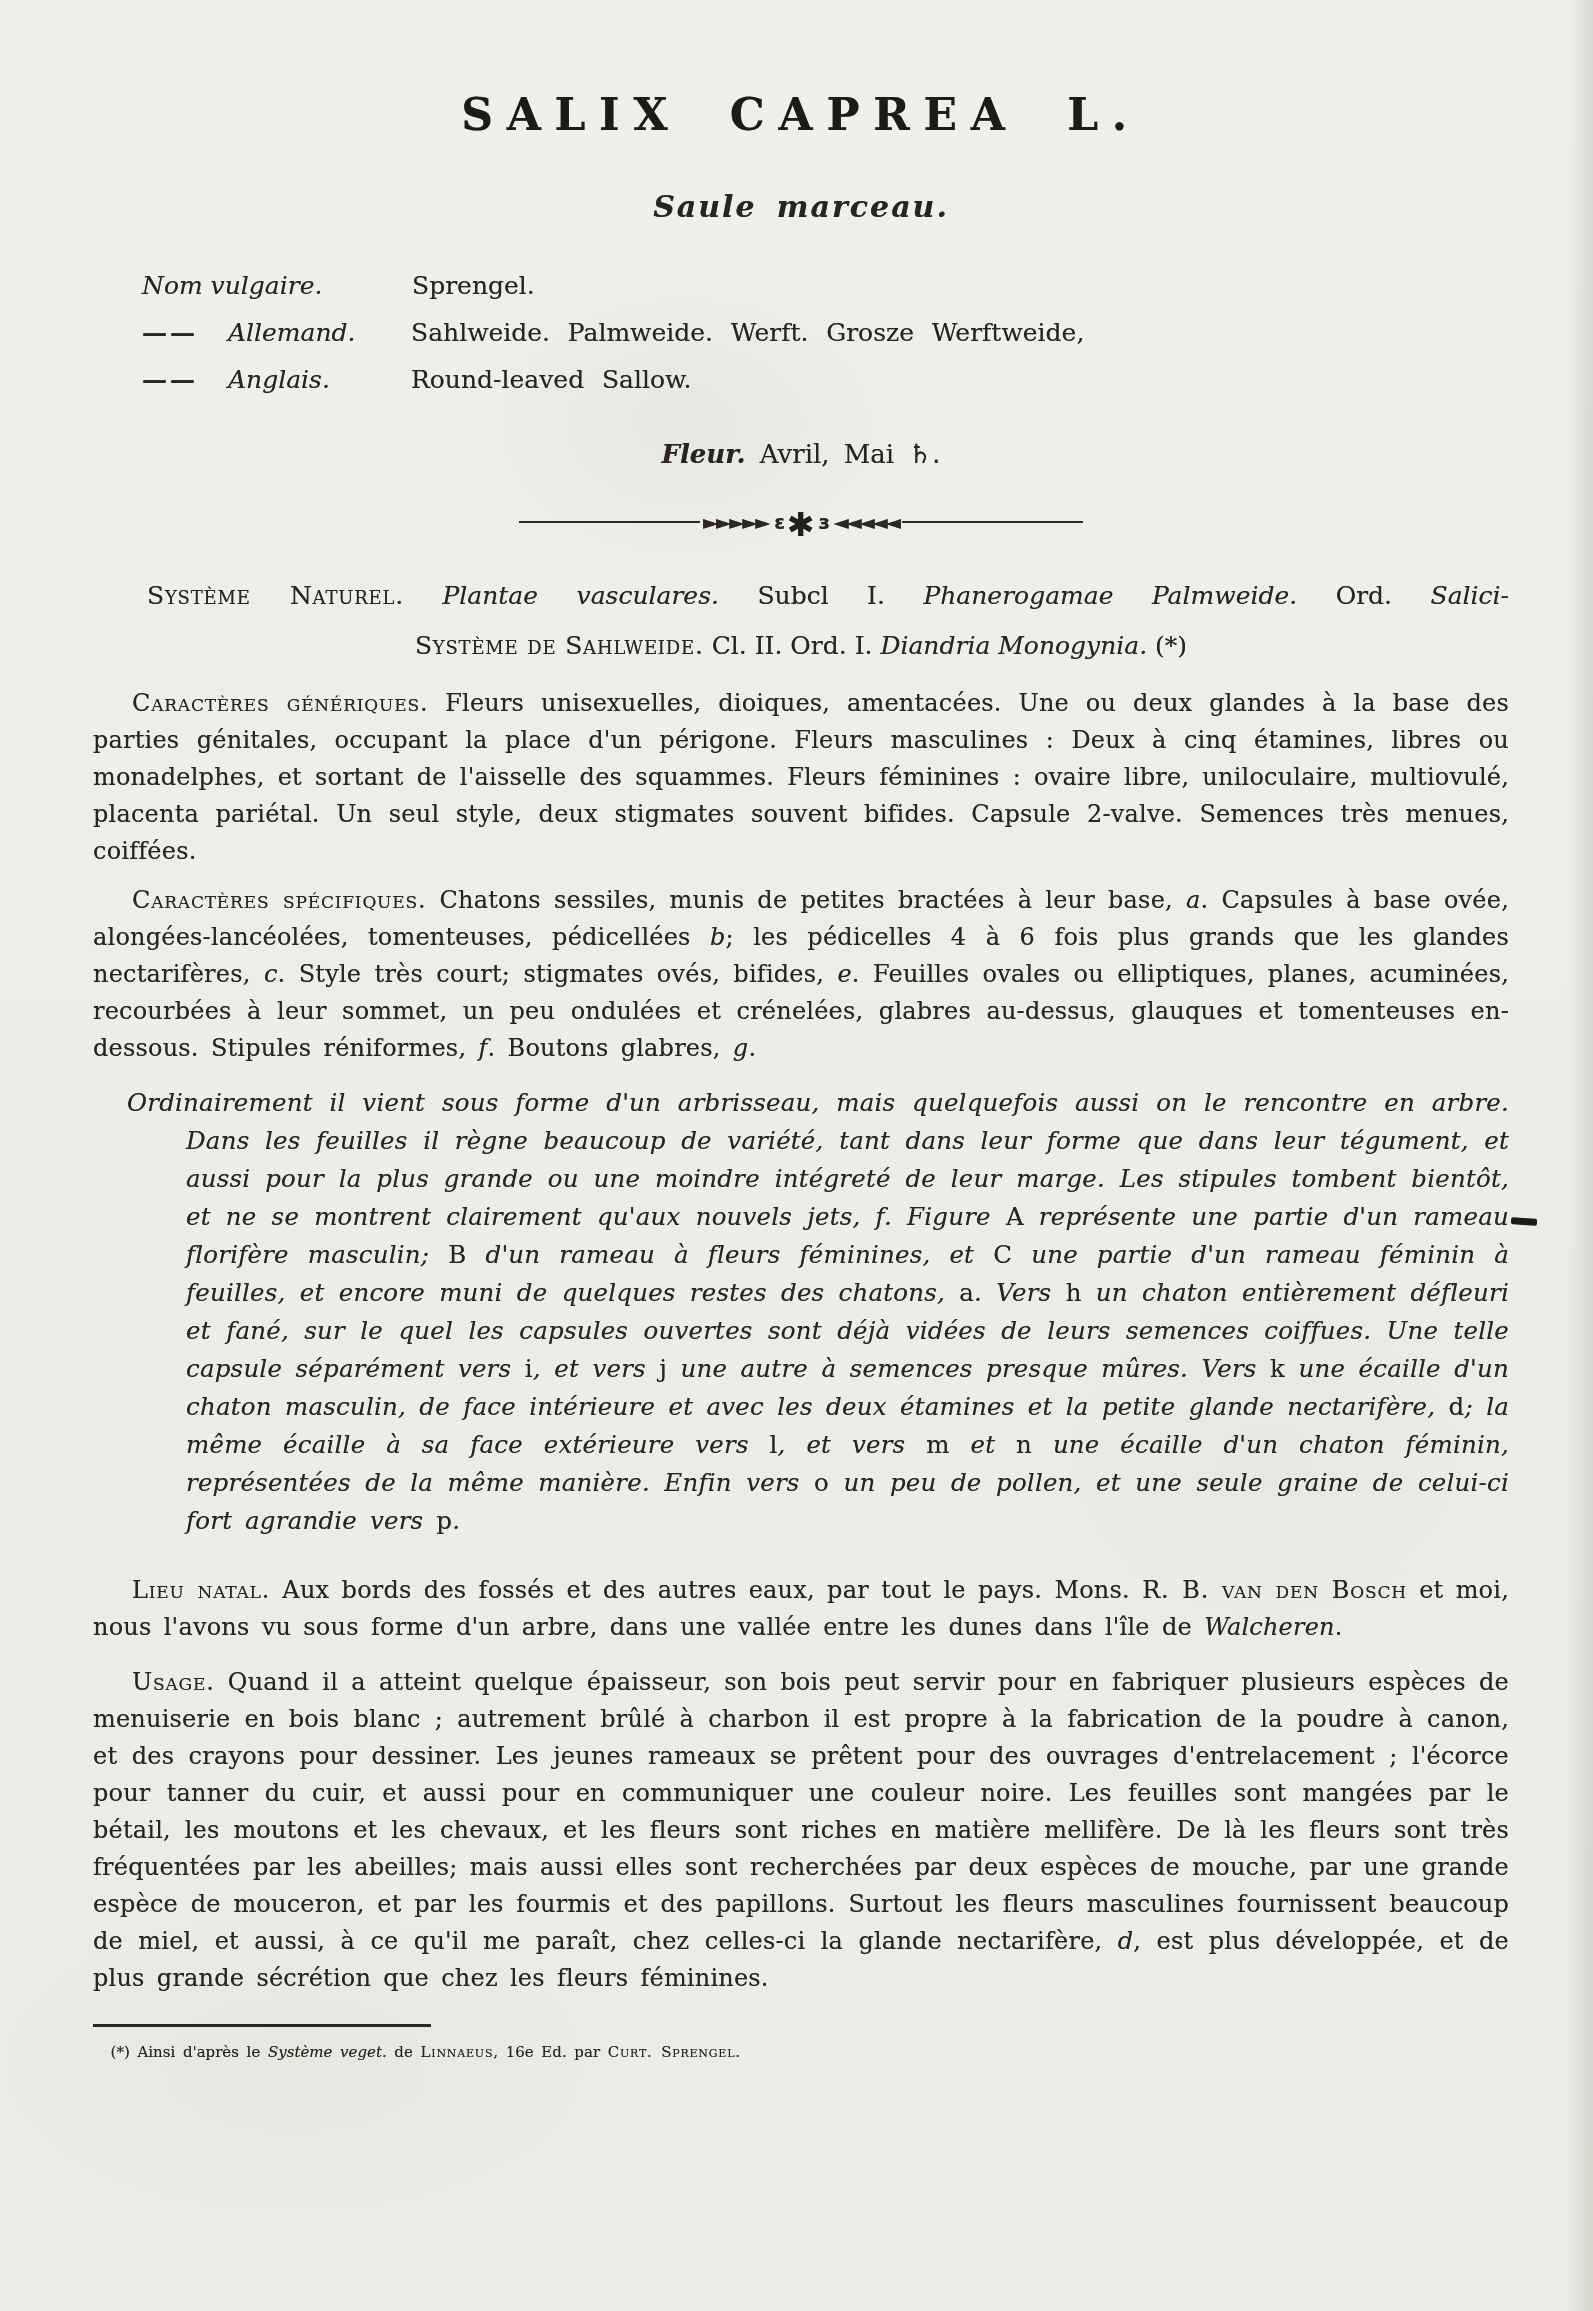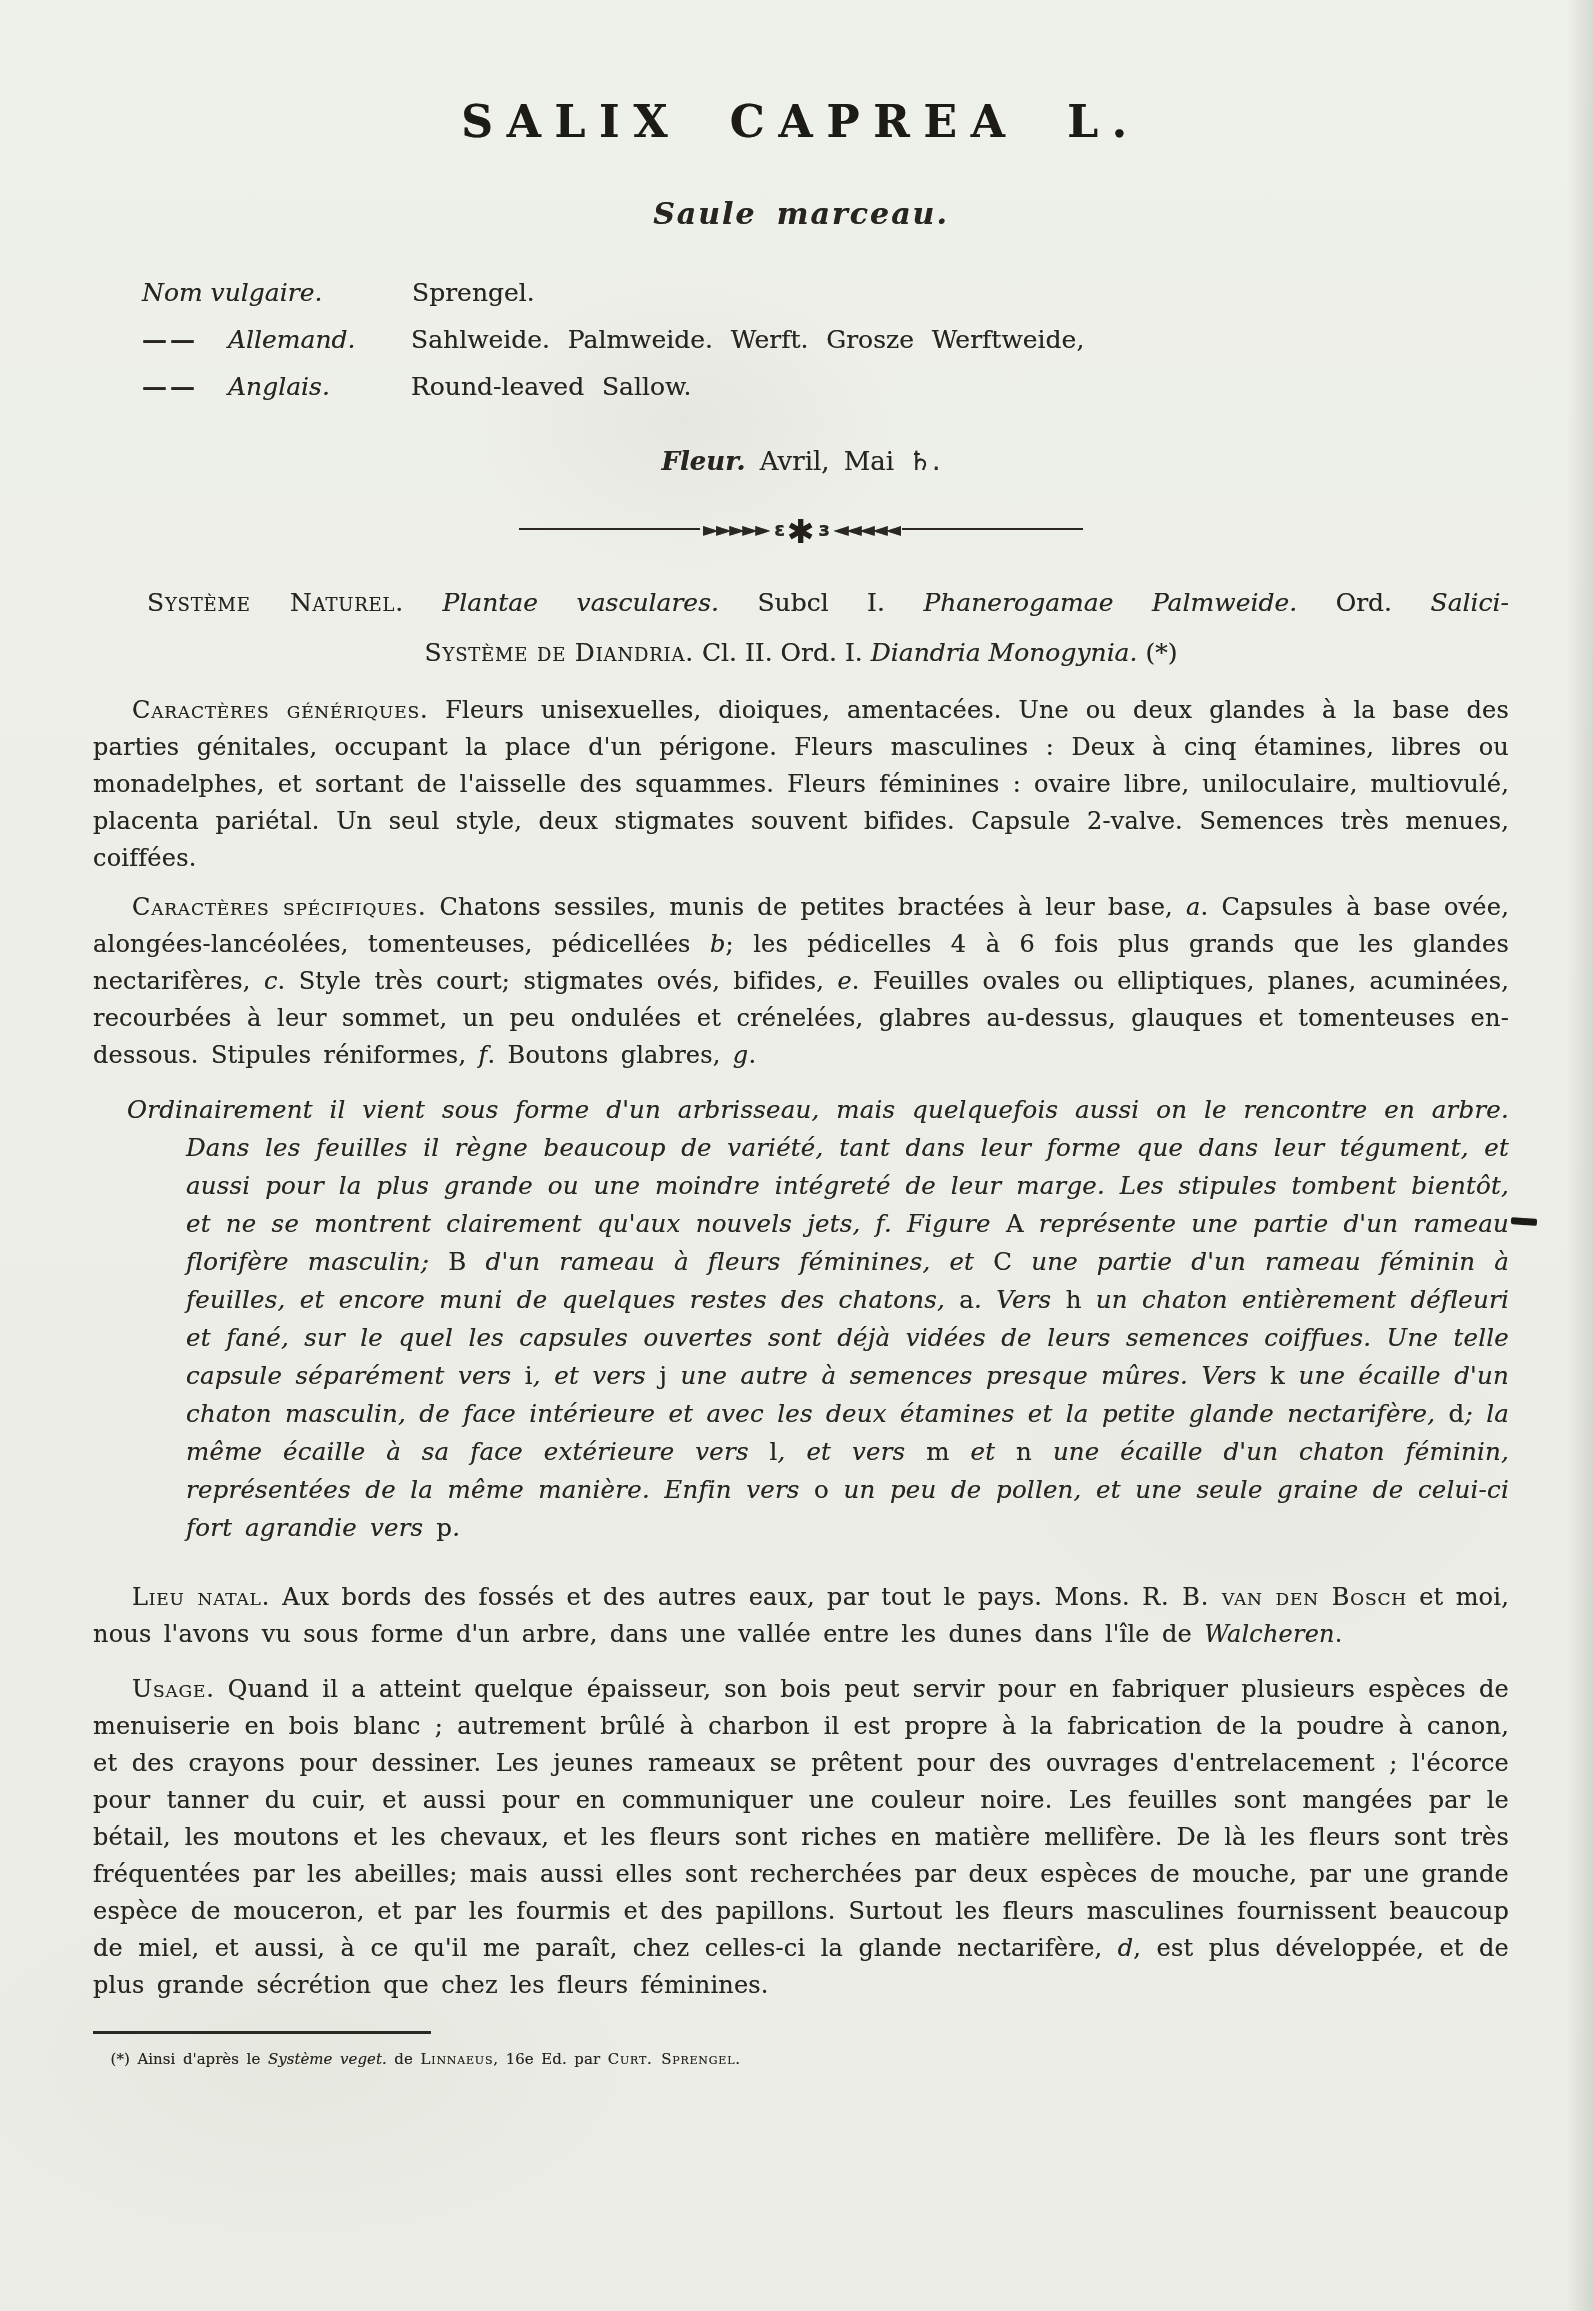--- a/index.html
+++ b/index.html
@@ -14,21 +14,21 @@
       radial-gradient(ellipse 314px 216px at 686px 421px, rgba(175,170,155,0.12), transparent 70%),
       radial-gradient(ellipse 412px 314px at 1264px 1451px, rgba(195,190,175,0.10), transparent 72%),
       radial-gradient(ellipse 490px 255px at 294px 2058px, rgba(190,186,170,0.10), transparent 72%),
       linear-gradient(180deg,#eef0ea 0%,#ecede7 55%,#eaece5 100%);
     text-shadow:0 0 0.6px rgba(42,36,28,0.55);
   }
   .edge-shade{position:absolute;right:0;top:0;width:27.4px;height:100%;
     background:linear-gradient(90deg,transparent,rgba(118,118,106,0.20));}
   .ink-smudge{position:absolute;left:1511px;top:1218px;width:25.5px;height:6.9px;
     background:#1d1b17;border-radius:2px;transform:rotate(4deg);}
-  .content{position:absolute;left:93px;top:12px;width:1416px;}
+  .content{position:absolute;left:93px;top:5px;width:1416px;}
 
   .title{margin-top:84px;text-align:center;font-size:44px;font-weight:bold;
     letter-spacing:13.7px;word-spacing:19.6px;color:#1d1b17;}
   .subtitle{margin-top:49px;text-align:center;font-size:30px;font-weight:bold;
     font-style:italic;letter-spacing:2px;word-spacing:7.8px;}
 
   .names{margin-top:47px;font-size:25px;}
   .name-row{display:flex;align-items:baseline;height:47px;}
   .dash-col{width:86px;margin-left:49px;font-weight:bold;letter-spacing:-2.9px;}
   .label-col{width:183px;font-style:italic;}
@@ -114,21 +114,21 @@
         <span class="rosette">✱</span>
         <span class="orn">з</span>
         <span class="orn">◄◄◄◄◄</span>
         <span class="line"></span>
     </div>
 
     <div class="sys">
       <div class="sys-line1"><span class="run-sc">Système Naturel.</span><span class="run-n">  </span><span class="run-i">Plantae vasculares.</span><span class="run-n">  Subcl I.  </span><span class="run-i">Phanerogamae Palmweide.</span><span class="run-n">  Ord.  </span><span class="run-i">Salici-</span></div>
     </div>
 
-    <div class="sys-linnaeus"><span class="run-sc">Système de Diandria.</span><span class="run-n"> Cl. II.  Ord. I.  </span><span class="run-i">Diandria Monogynia.</span><span class="run-n">  (*)</span></div>
+    <div class="sys-linnaeus"><span class="run-sc">Système de Sahlweide.</span><span class="run-n"> Cl. II.  Ord. I.  </span><span class="run-i">Diandria Monogynia.</span><span class="run-n">  (*)</span></div>
 
     <div class="para indent generiques"><span class="run-sc">Caractères génériques.</span><span class="run-n">  Fleurs unisexuelles, dioiques, amentacées.  Une ou deux glandes à la base des parties génitales, occupant la place d'un périgone.  Fleurs masculines : Deux à cinq étamines, libres ou monadelphes, et sortant de l'aisselle des squammes.  Fleurs féminines : ovaire libre, uniloculaire, multiovulé, placenta pariétal.  Un seul style, deux stigmates souvent bifides.  Capsule 2-valve.  Semences très menues, coiffées.</span></div>
 
     <div class="para indent specifiques"><span class="run-sc">Caractères spécifiques.</span><span class="run-n">  Chatons sessiles, munis de petites bractées à leur base, </span><span class="run-i">a</span><span class="run-n">.  Capsules à base ovée, alongées-lancéolées, tomenteuses, pédicellées </span><span class="run-i">b</span><span class="run-n">; les pédicelles 4 à 6 fois plus grands que les glandes nectarifères, </span><span class="run-i">c</span><span class="run-n">.  Style très court; stigmates ovés, bifides, </span><span class="run-i">e</span><span class="run-n">.  Feuilles ovales ou elliptiques, planes, acuminées, recourbées à leur sommet, un peu ondulées et crénelées, glabres au-dessus, glauques et tomenteuses en-dessous.  Stipules réniformes, </span><span class="run-i">f</span><span class="run-n">.  Boutons glabres, </span><span class="run-i">g</span><span class="run-n">.</span></div>
 
     <div class="para desc"><span class="run-i">Ordinairement il vient sous forme d'un arbrisseau, mais quelquefois aussi on le rencontre en arbre.  Dans les feuilles il règne beaucoup de variété, tant dans leur forme que dans leur tégument, et aussi pour la plus grande ou une moindre intégreté de leur marge.  Les stipules tombent bientôt, et ne se montrent clairement qu'aux nouvels jets, f.  Figure </span><span class="run-n">A</span><span class="run-i"> représente une partie d'un rameau florifère masculin; </span><span class="run-n">B</span><span class="run-i"> d'un rameau à fleurs féminines, et </span><span class="run-n">C</span><span class="run-i"> une partie d'un rameau féminin à feuilles, et encore muni de quelques restes des chatons, </span><span class="run-n">a</span><span class="run-i">.  Vers </span><span class="run-n">h</span><span class="run-i"> un chaton entièrement défleuri et fané, sur le quel les capsules ouvertes sont déjà vidées de leurs semences coiffues.  Une telle capsule séparément vers </span><span class="run-n">i</span><span class="run-i">, et vers </span><span class="run-n">j</span><span class="run-i"> une autre à semences presque mûres.  Vers </span><span class="run-n">k</span><span class="run-i"> une écaille d'un chaton masculin, de face intérieure et avec les deux étamines et la petite glande nectarifère, </span><span class="run-n">d</span><span class="run-i">;  la même écaille à sa face extérieure vers </span><span class="run-n">l</span><span class="run-i">, et vers </span><span class="run-n">m</span><span class="run-i"> et </span><span class="run-n">n</span><span class="run-i"> une écaille d'un chaton féminin, représentées de la même manière.  Enfin vers </span><span class="run-n">o</span><span class="run-i"> un peu de pollen, et une seule graine de celui-ci fort agrandie vers </span><span class="run-n">p</span><span class="run-i">.</span></div>
 
     <div class="para indent lieu"><span class="run-sc">Lieu natal.</span><span class="run-n">  Aux bords des fossés et des autres eaux, par tout le pays.  Mons. </span><span class="run-sc">R. B. van den Bosch</span><span class="run-n"> et moi, nous l'avons vu sous forme d'un arbre, dans une vallée entre les dunes dans l'île de </span><span class="run-i">Walcheren</span><span class="run-n">.</span></div>
 
     <div class="para indent usage"><span class="run-sc">Usage.</span><span class="run-n">  Quand il a atteint quelque épaisseur, son bois peut servir pour en fabriquer plusieurs espèces de menuiserie en bois blanc ;  autrement brûlé à charbon il est propre à la fabrication de la poudre à canon, et des crayons pour dessiner.  Les jeunes rameaux se prêtent pour des ouvrages d'entrelacement ;  l'écorce pour tanner du cuir, et aussi pour en communiquer une couleur noire.  Les feuilles sont mangées par le bétail, les moutons et les chevaux, et les fleurs sont riches en matière mellifère.  De là les fleurs sont très fréquentées par les abeilles;  mais aussi elles sont recherchées par deux espèces de mouche, par une grande espèce de mouceron, et par les fourmis et des papillons.  Surtout les fleurs masculines fournissent beaucoup de miel, et aussi, à ce qu'il me paraît, chez celles-ci la glande nectarifère, </span><span class="run-i">d</span><span class="run-n">, est plus développée, et de plus grande sécrétion que chez les fleurs féminines.</span></div>

